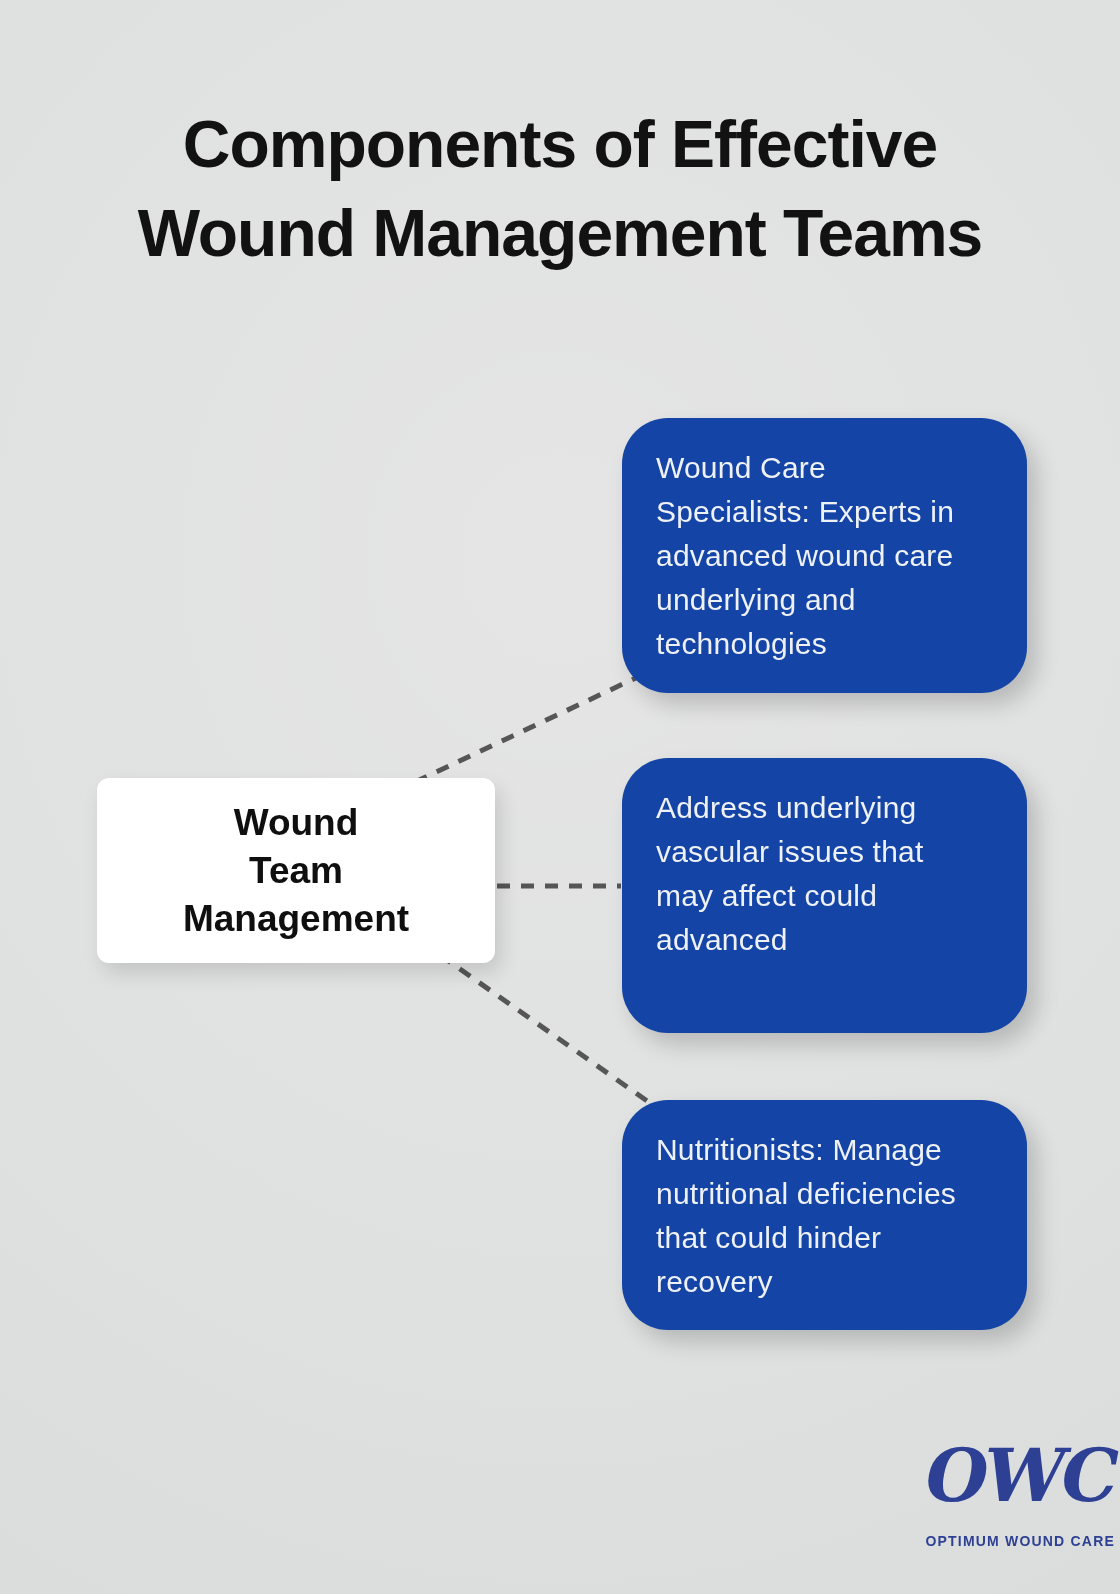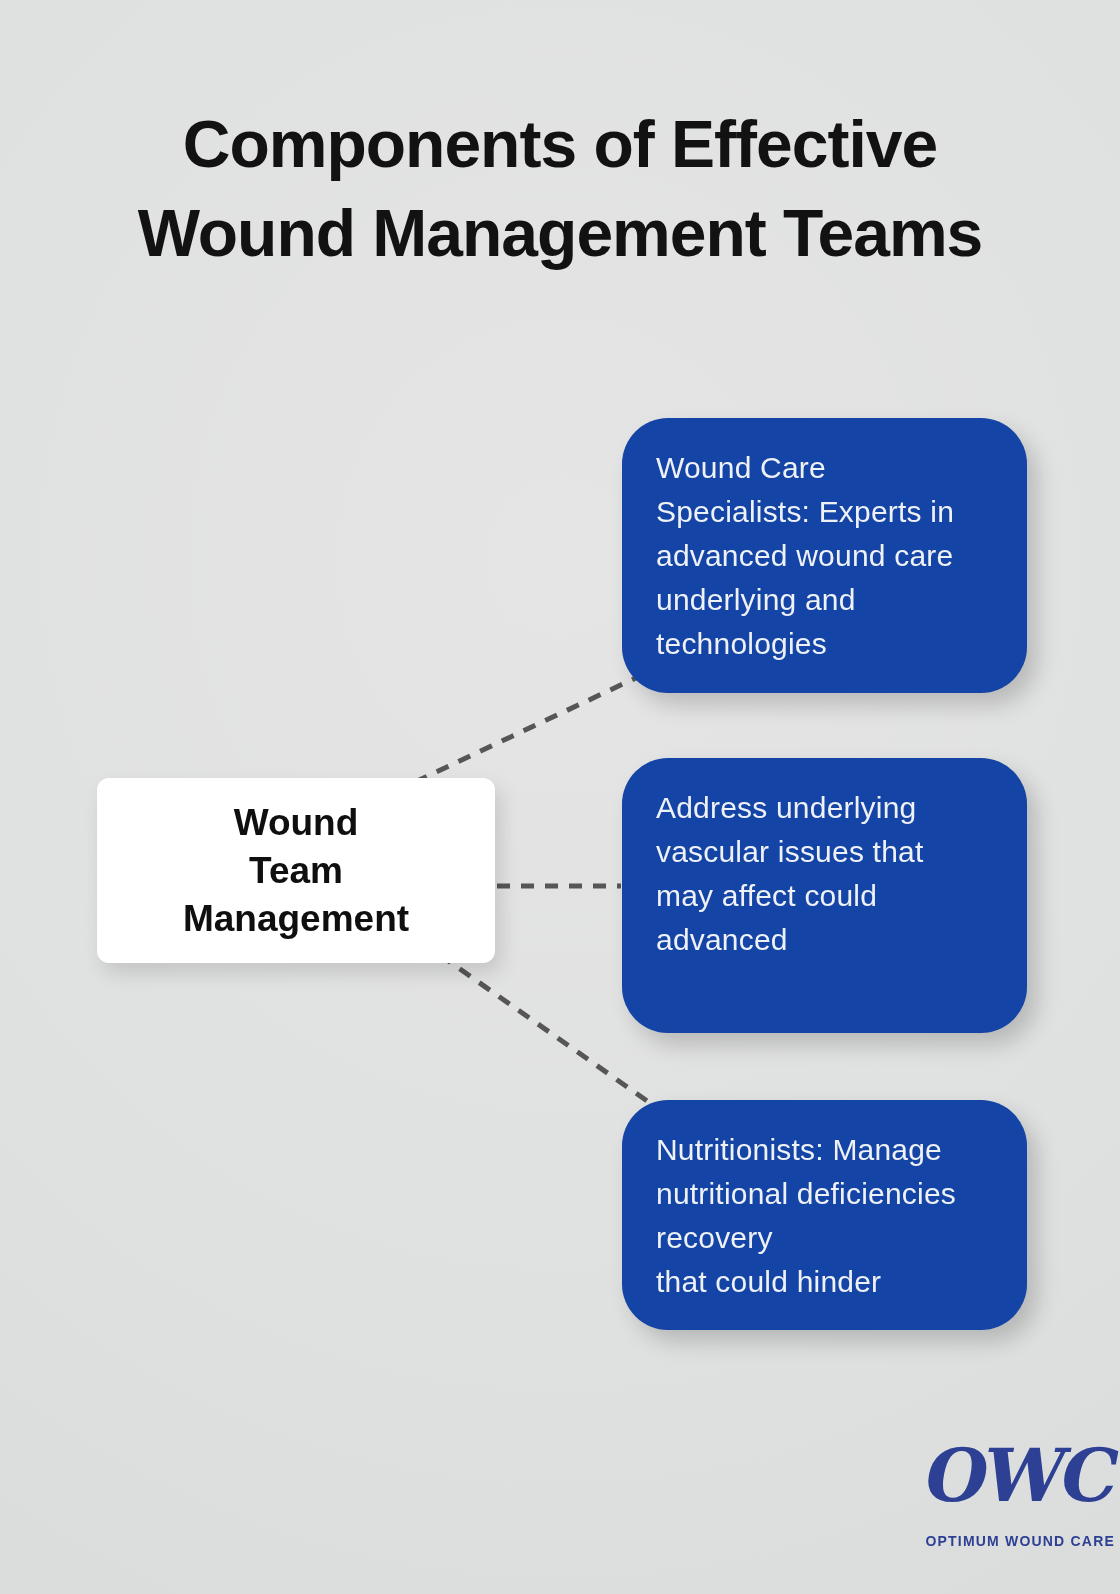--- a/index.html
+++ b/index.html
@@ -100,20 +100,20 @@
 <div id="branch-2" class="branch">
   <div>Address underlying</div>
   <div>vascular issues that</div>
   <div>may affect could</div>
   <div>advanced</div>
 </div>
 
 <div id="branch-3" class="branch">
   <div>Nutritionists: Manage</div>
   <div>nutritional deficiencies</div>
+  <div>that could hinder</div>
   <div>recovery</div>
-  <div>that could hinder</div>
 </div>
 
 <div class="logo">
   <div class="logo-mark">OWC</div>
   <div class="logo-tagline">OPTIMUM WOUND CARE</div>
 </div>
 
 </body></html>

